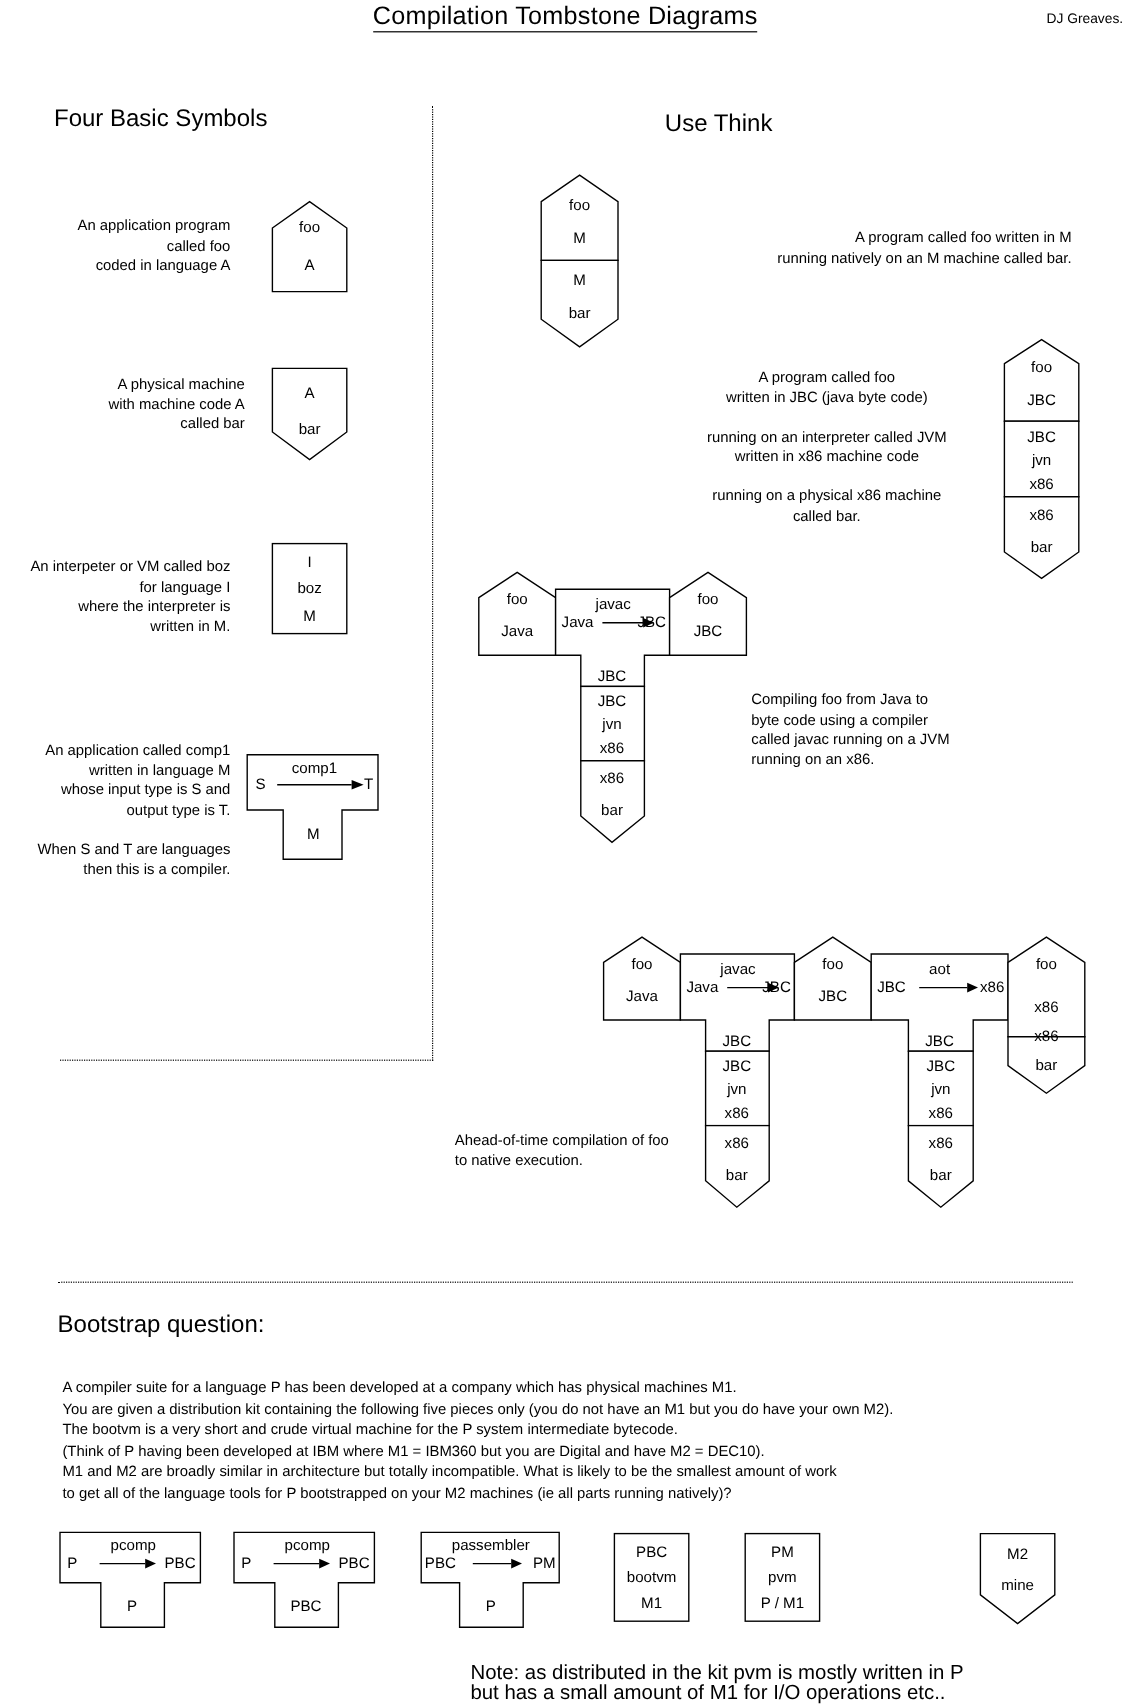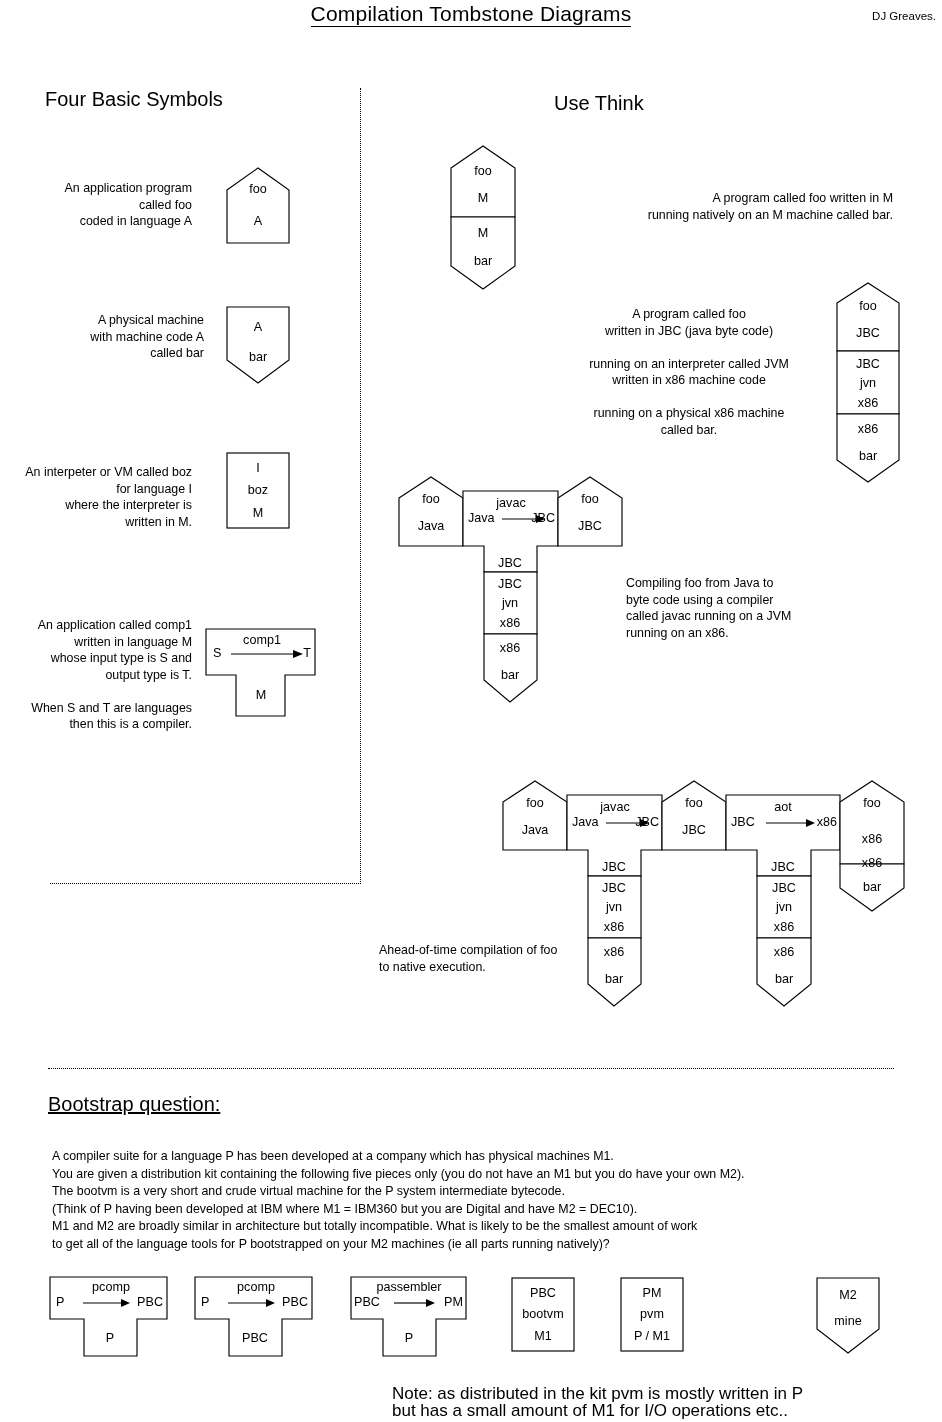--- a/index.html
+++ b/index.html
@@ -11,21 +11,21 @@
   .abs{position:absolute;}
   #doc-title{
     left:0;top:2px;width:942px;text-align:center;
     font-size:21px;letter-spacing:.2px;
   }
   #doc-title span{border-bottom:1.5px solid #000;padding-bottom:1px;}
   #author{right:6px;top:10px;font-size:11.5px;text-align:right;}
   .sec-heading{font-size:20px;}
   #heading-symbols{left:45px;top:88px;}
   #heading-usecases{left:554px;top:92px;}
-  #heading-bootstrap{left:48px;top:1093px;font-size:20px;text-decoration:underline;}
+  #heading-bootstrap{left:48px;top:1093px;font-size:20px;}
   .caption{font-size:12.4px;line-height:16.5px;white-space:pre-line;}
   .cap-right{text-align:right;}
   .cap-left{text-align:left;}
   svg{display:block;overflow:visible;}
   .shape{fill:#fff;stroke:#000;stroke-width:1.15;}
   .arrow{stroke:#000;stroke-width:1.15;fill:none;}
   .arrowhead{fill:#000;}
   text{font-family:"Liberation Sans","DejaVu Sans",sans-serif;fill:#000;}
   .lbl{font-size:12.6px;text-anchor:middle;dominant-baseline:middle;}
   .lbl-l{font-size:12.6px;text-anchor:start;dominant-baseline:middle;}

